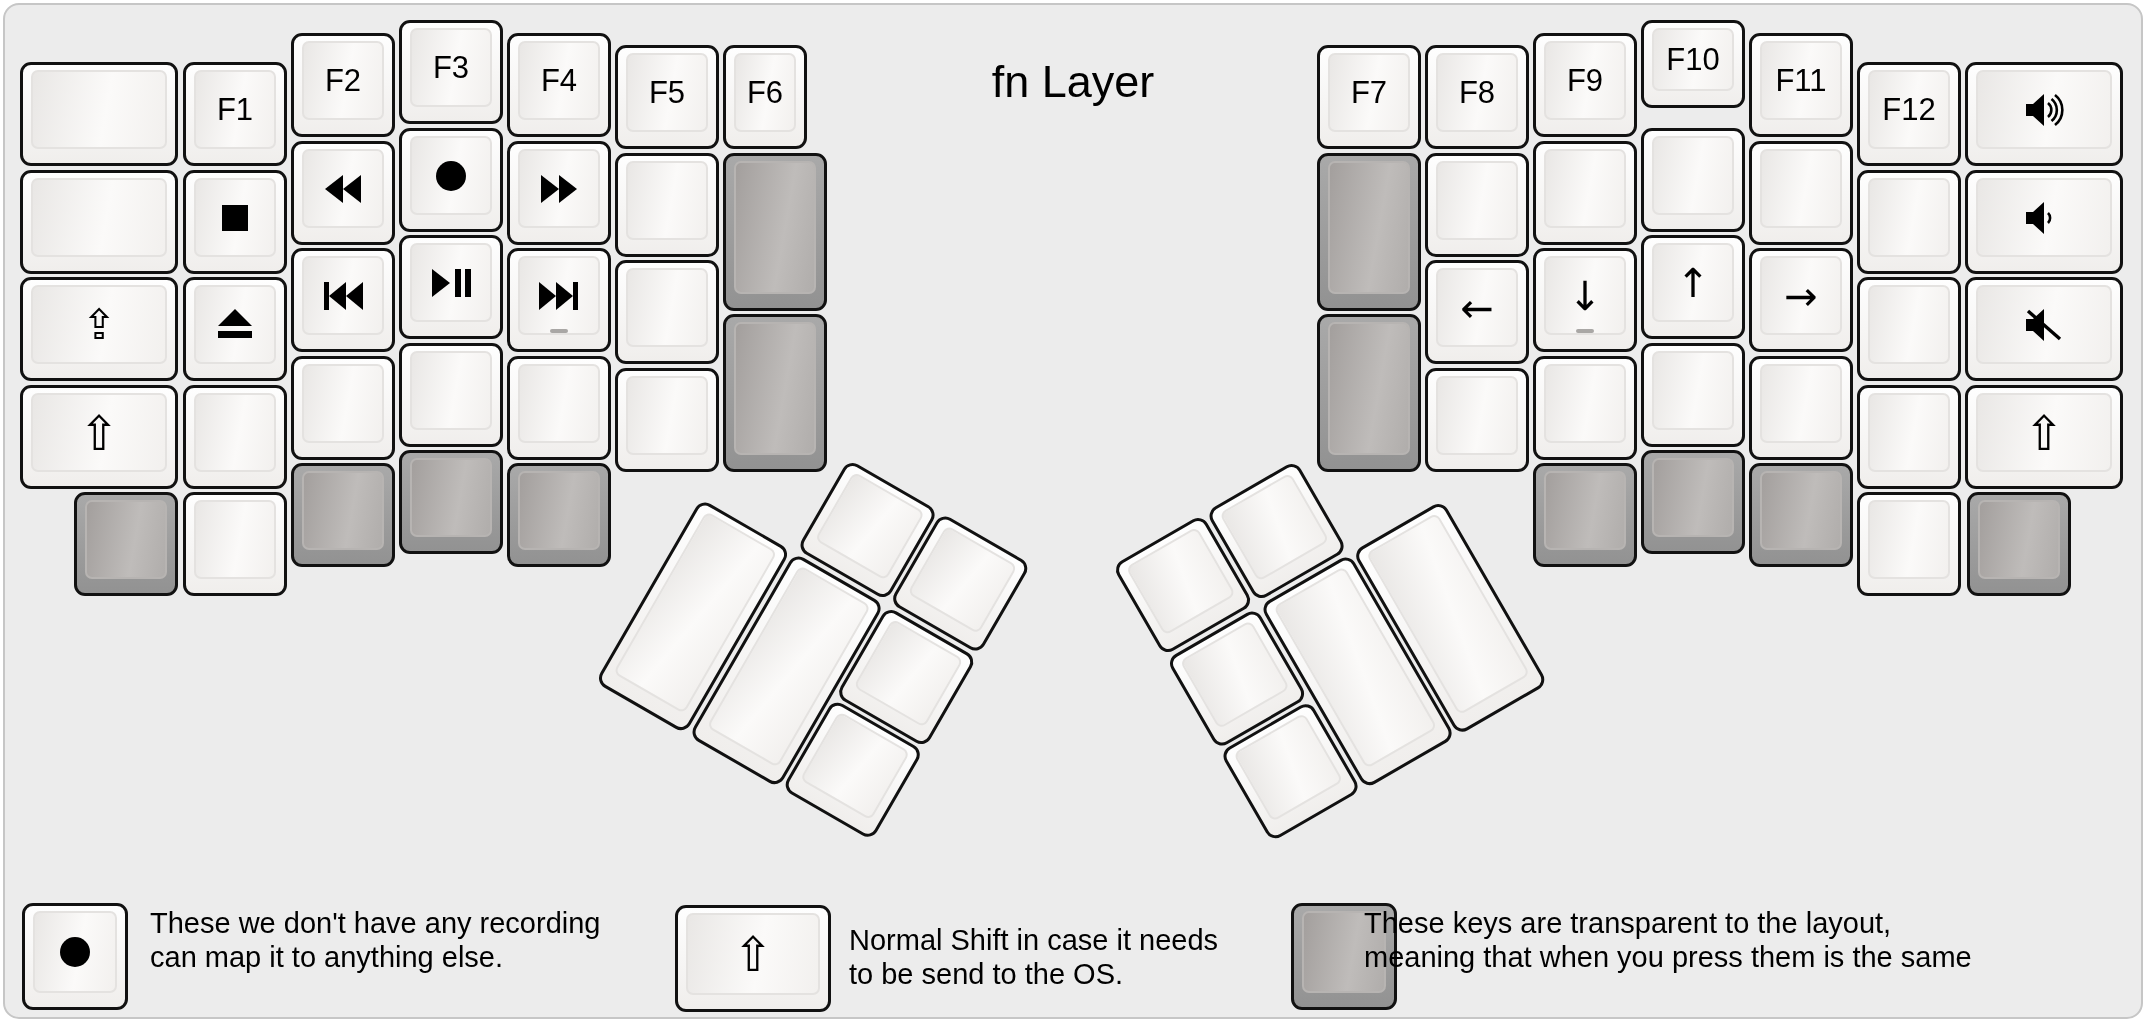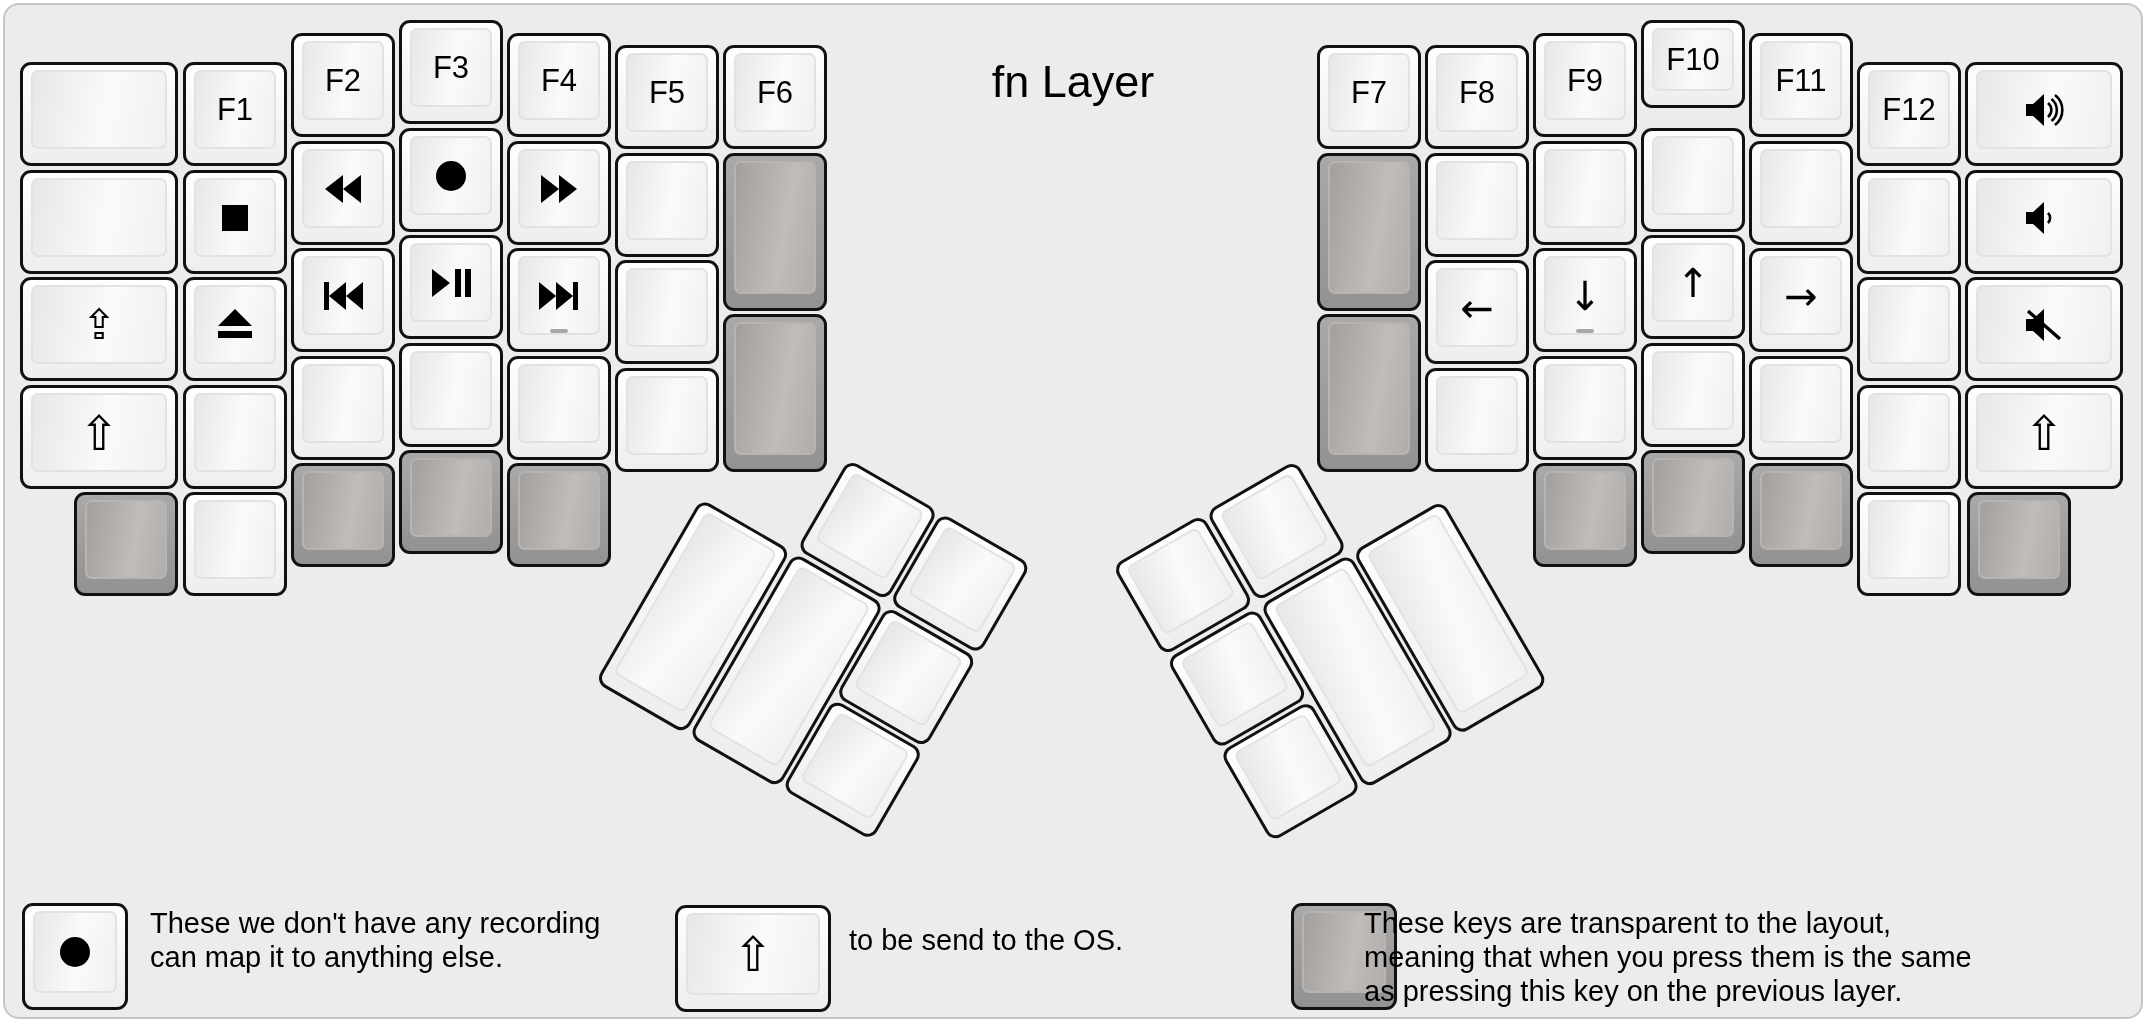--- a/index.html
+++ b/index.html
@@ -232,21 +232,21 @@
     </div>
     <div class="key white" style="left: 615px; top: 153px; width: 104px; height: 104px;">
       <div class="cap"></div>
     </div>
     <div class="key white" style="left: 615px; top: 260px; width: 104px; height: 104px;">
       <div class="cap"></div>
     </div>
     <div class="key white" style="left: 615px; top: 368px; width: 104px; height: 104px;">
       <div class="cap"></div>
     </div>
-    <div class="key white" style="left: 723px; top: 45px; width: 104px; height: 104px;">
+    <div class="key white" style="left: 723px; top: 45px; width: 84px; height: 104px;">
       <div class="cap">
         <span class="klabel">F6</span>
       </div>
     </div>
     <div class="key gray" style="left: 723px; top: 153px; width: 104px; height: 158px;">
       <div class="cap"></div>
     </div>
     <div class="key gray" style="left: 723px; top: 314px; width: 104px; height: 158px;">
       <div class="cap"></div>
     </div>
@@ -409,19 +409,19 @@
     <div class="key gray" style="left: 1291px; top: 903px; width: 106px; height: 107px;">
       <div class="cap"></div>
     </div>
   </div>
 
 <div class="legend-text" style="left:150px;top:906px">
   <div>These we don't have any recording</div>
   <div>can map it to anything else.</div>
 </div>
 <div class="legend-text" style="left:849px;top:923px">
+  <div>Normal Shift in case it needs</div>
   <div>to be send to the OS.</div>
 </div>
 <div class="legend-text" style="left:1364px;top:906px">
   <div>These keys are transparent to the layout,</div>
   <div>meaning that when you press them is the same</div>
-  <div>as pressing this key on the previous layer.</div>
 </div>
 
 </body></html>

